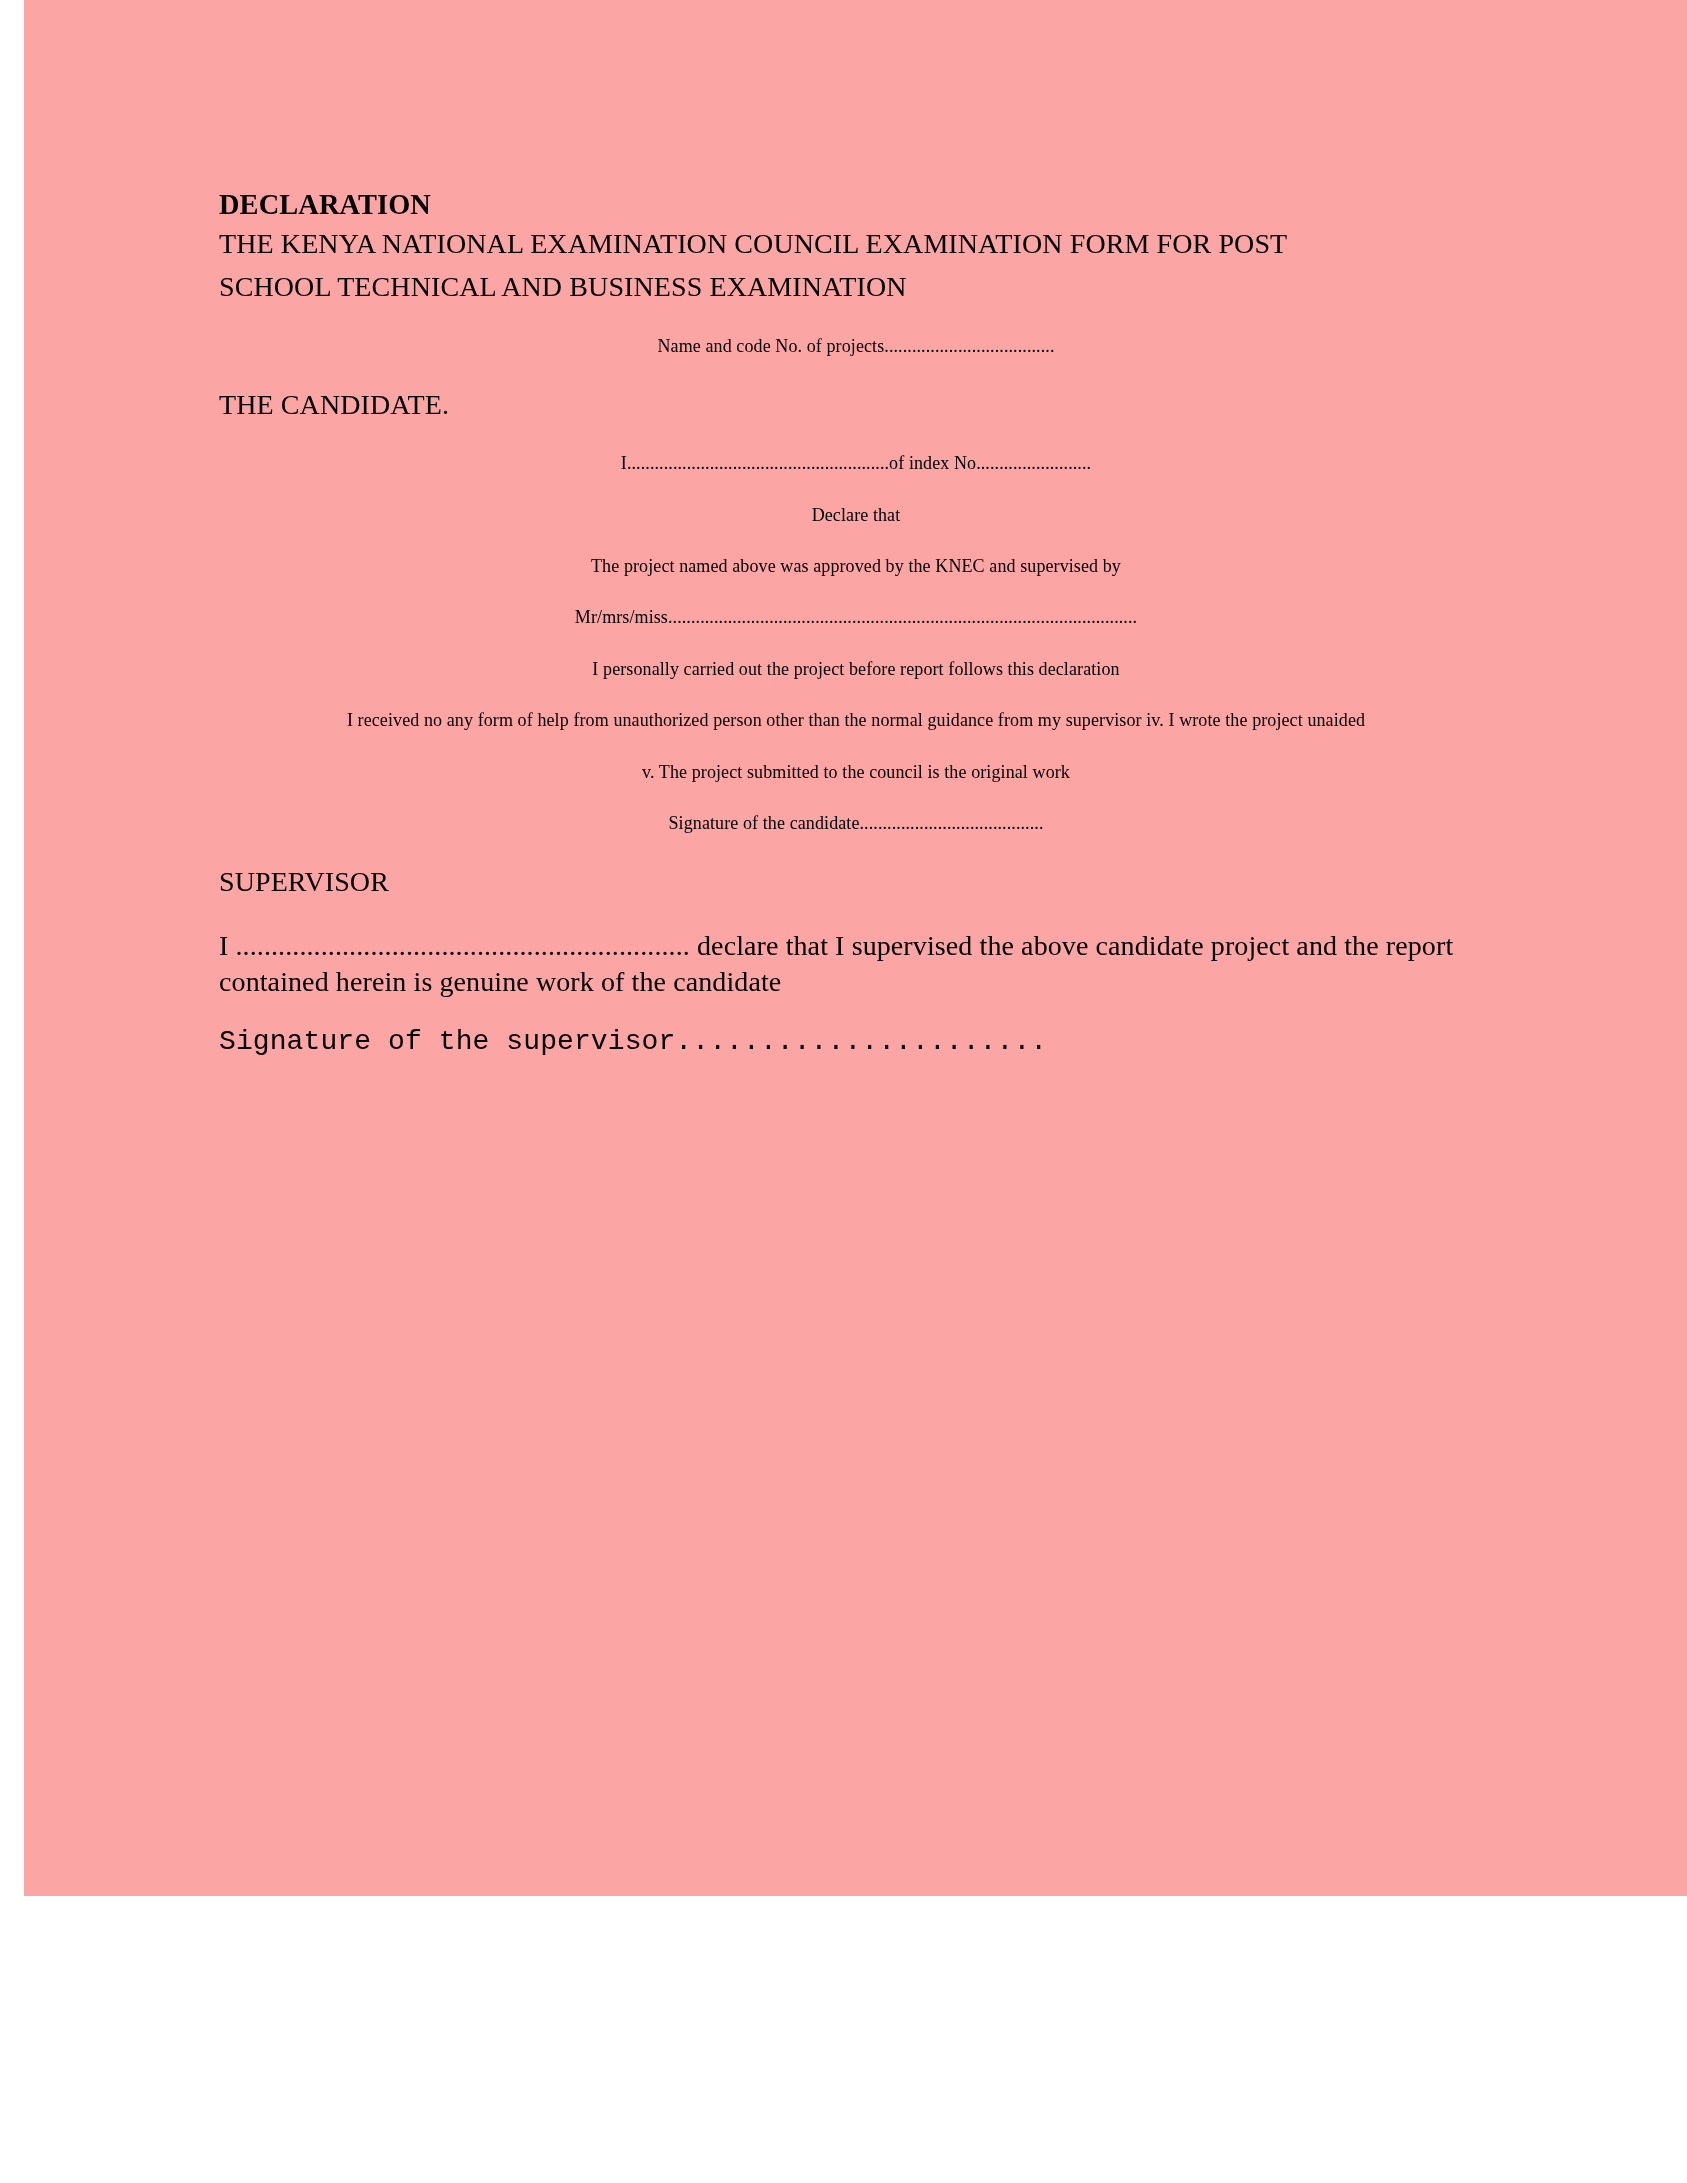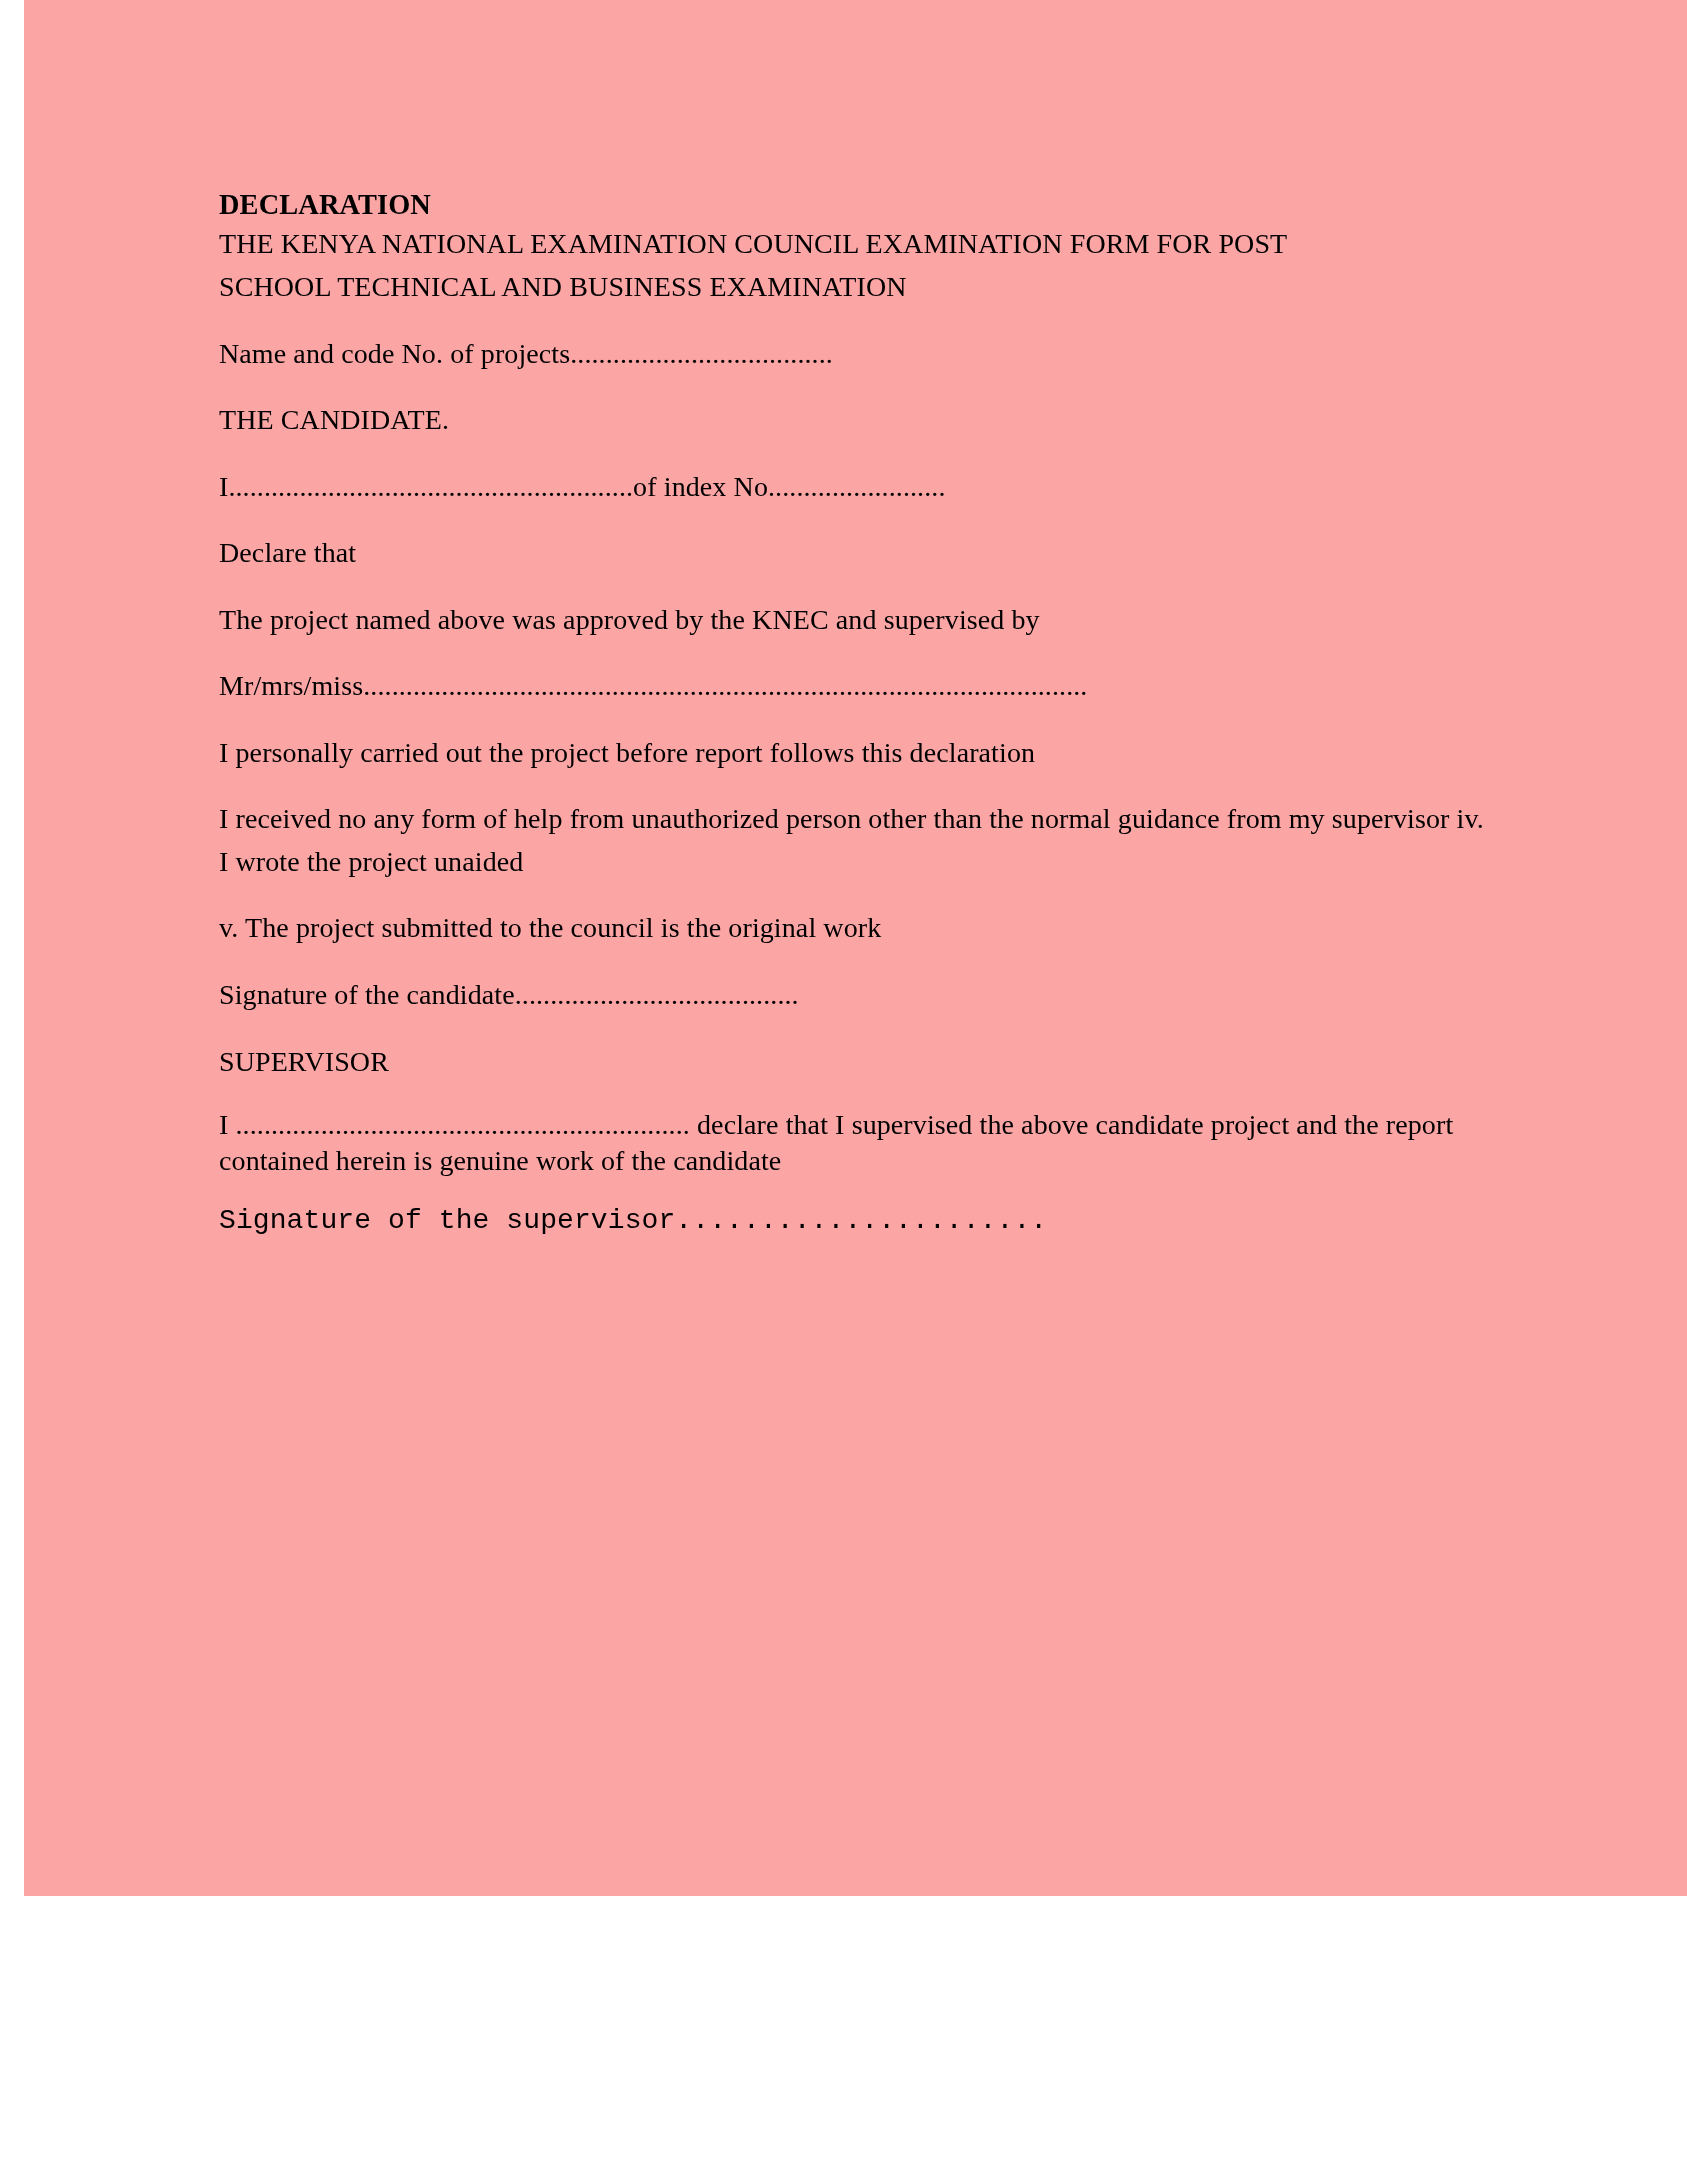--- a/index.html
+++ b/index.html
@@ -43,25 +43,26 @@
   }
 
   .title-line {
     font-size: 28px;
     line-height: 1.52;
     margin: 0;
     letter-spacing: 0.1px;
   }
 
   .para {
-    font-size: 28px;
+    font-size: 18px;
     line-height: 1.52;
     margin: 0;
     padding-top: 24px;
     letter-spacing: 0.1px;
+    text-align: center;
   }
 
   .para-tight {
     font-size: 28px;
     line-height: 1.30;
     margin: 0;
     padding-top: 24px;
     letter-spacing: 0.1px;
   }
 

